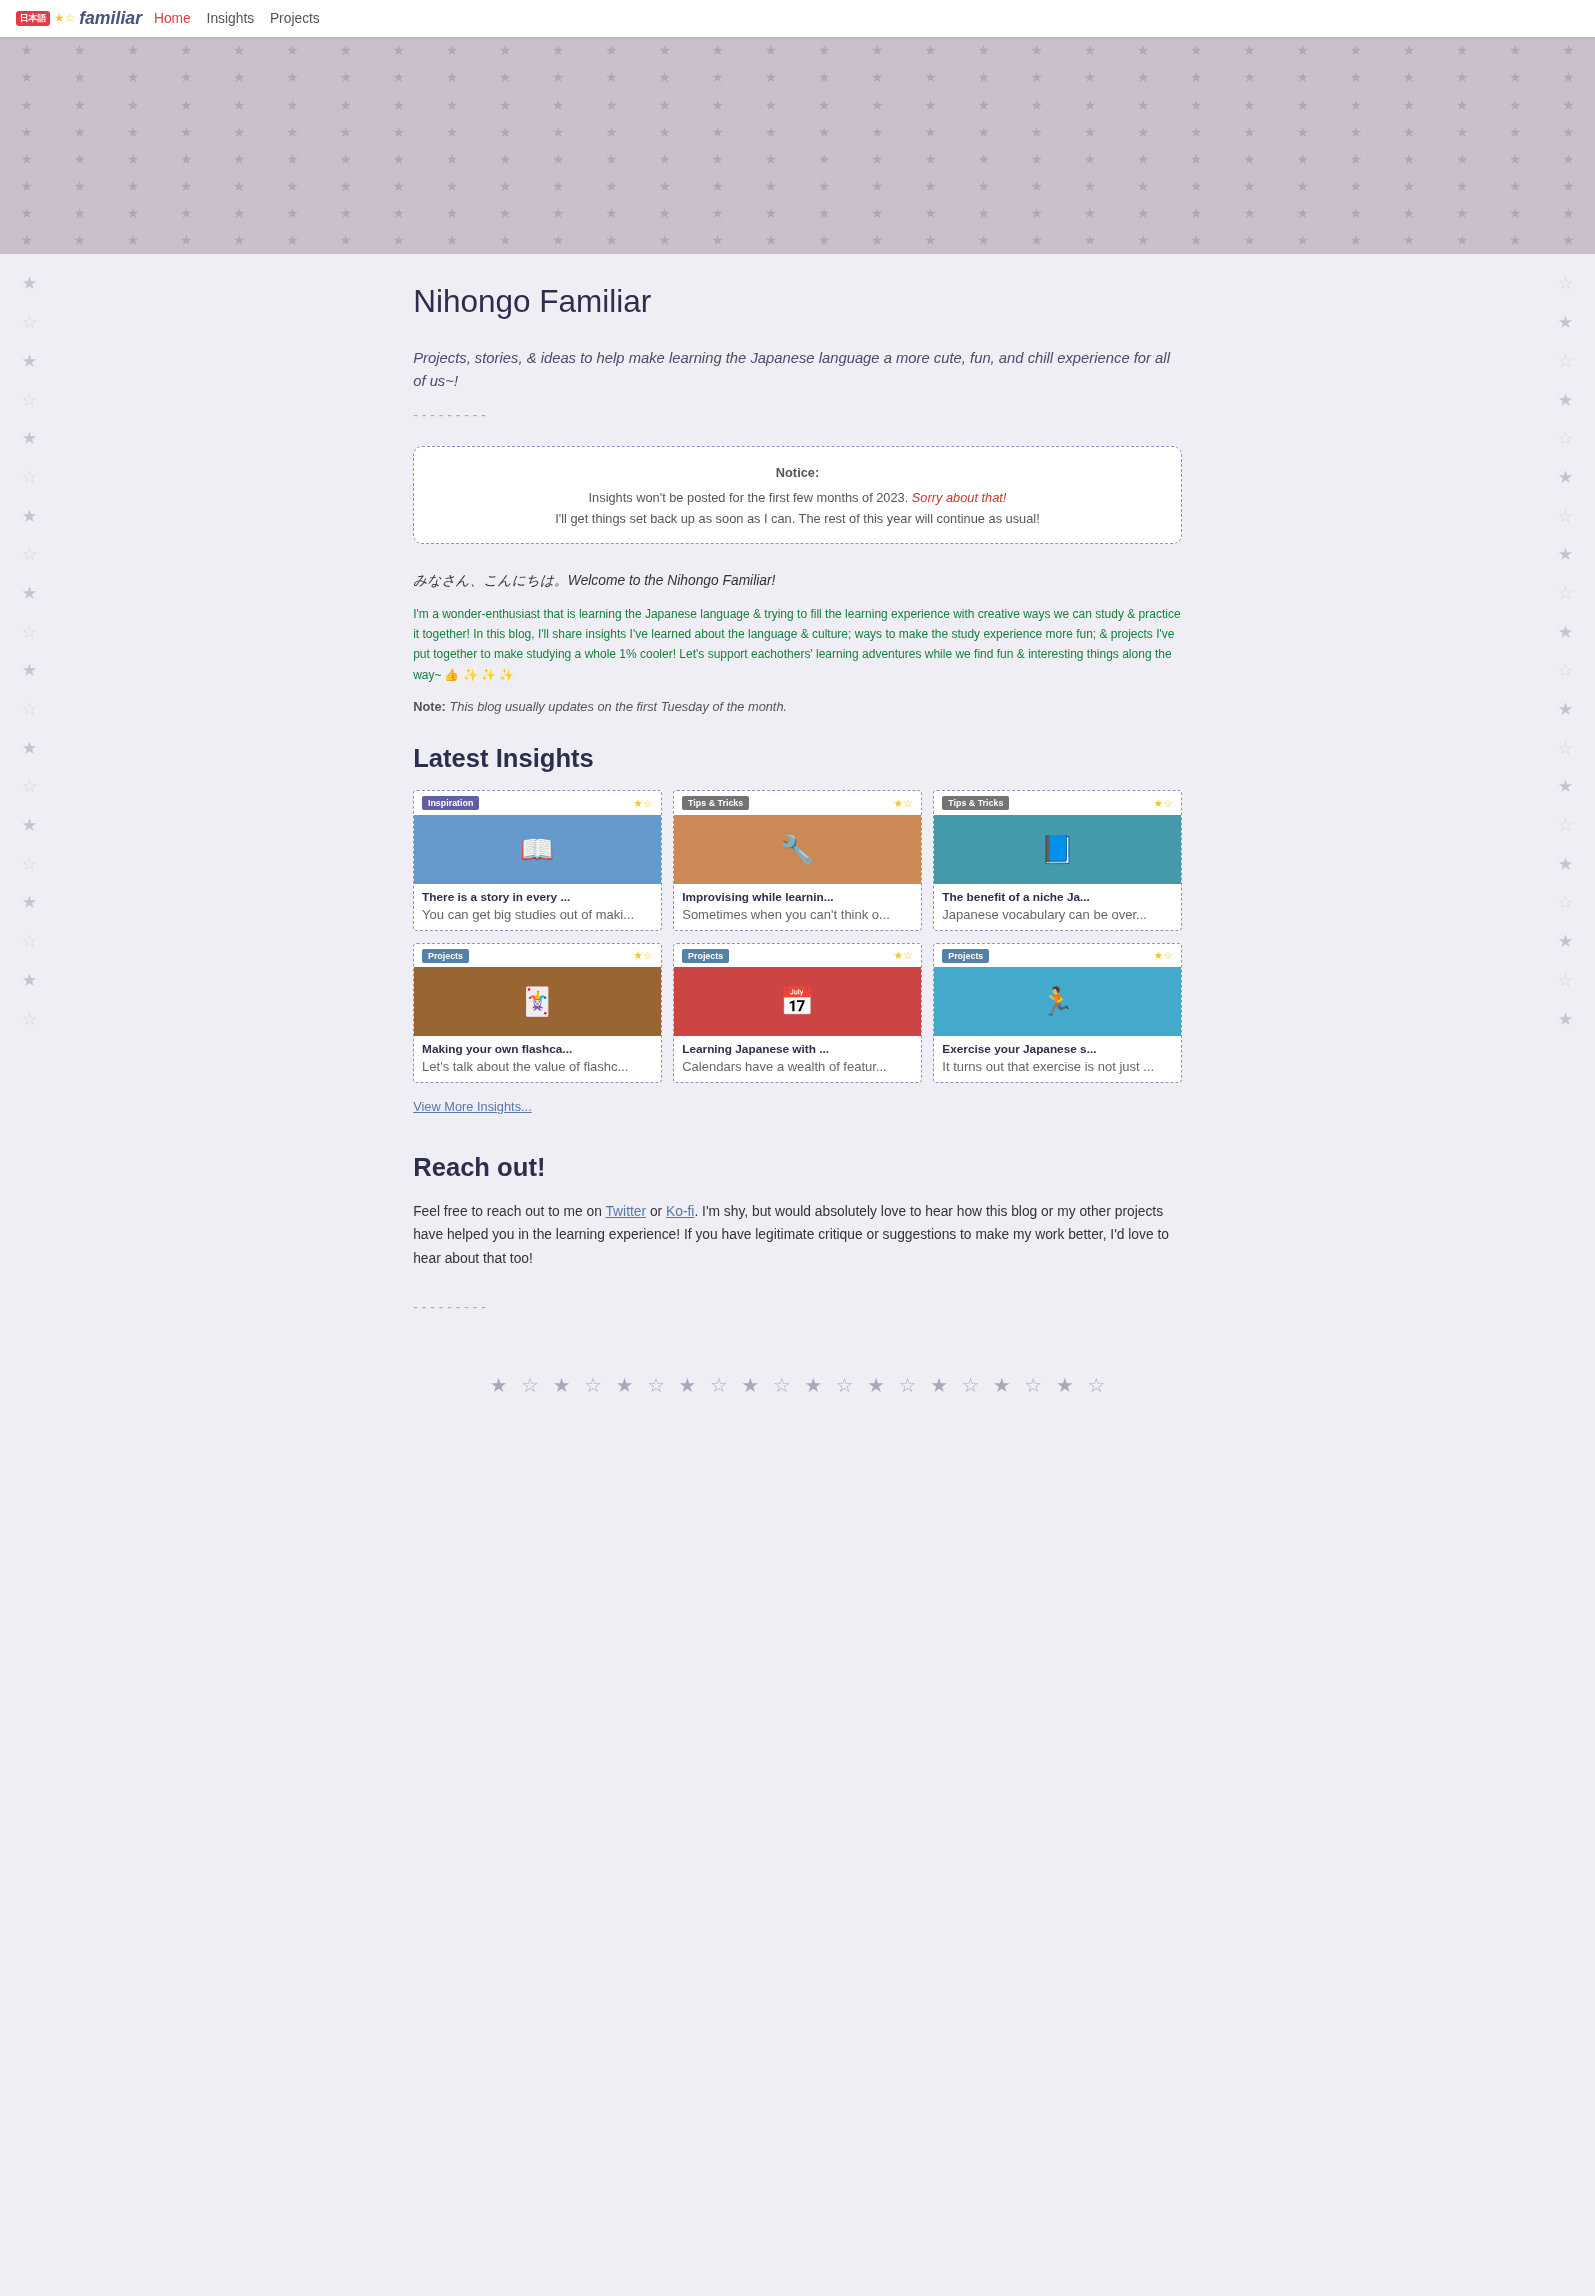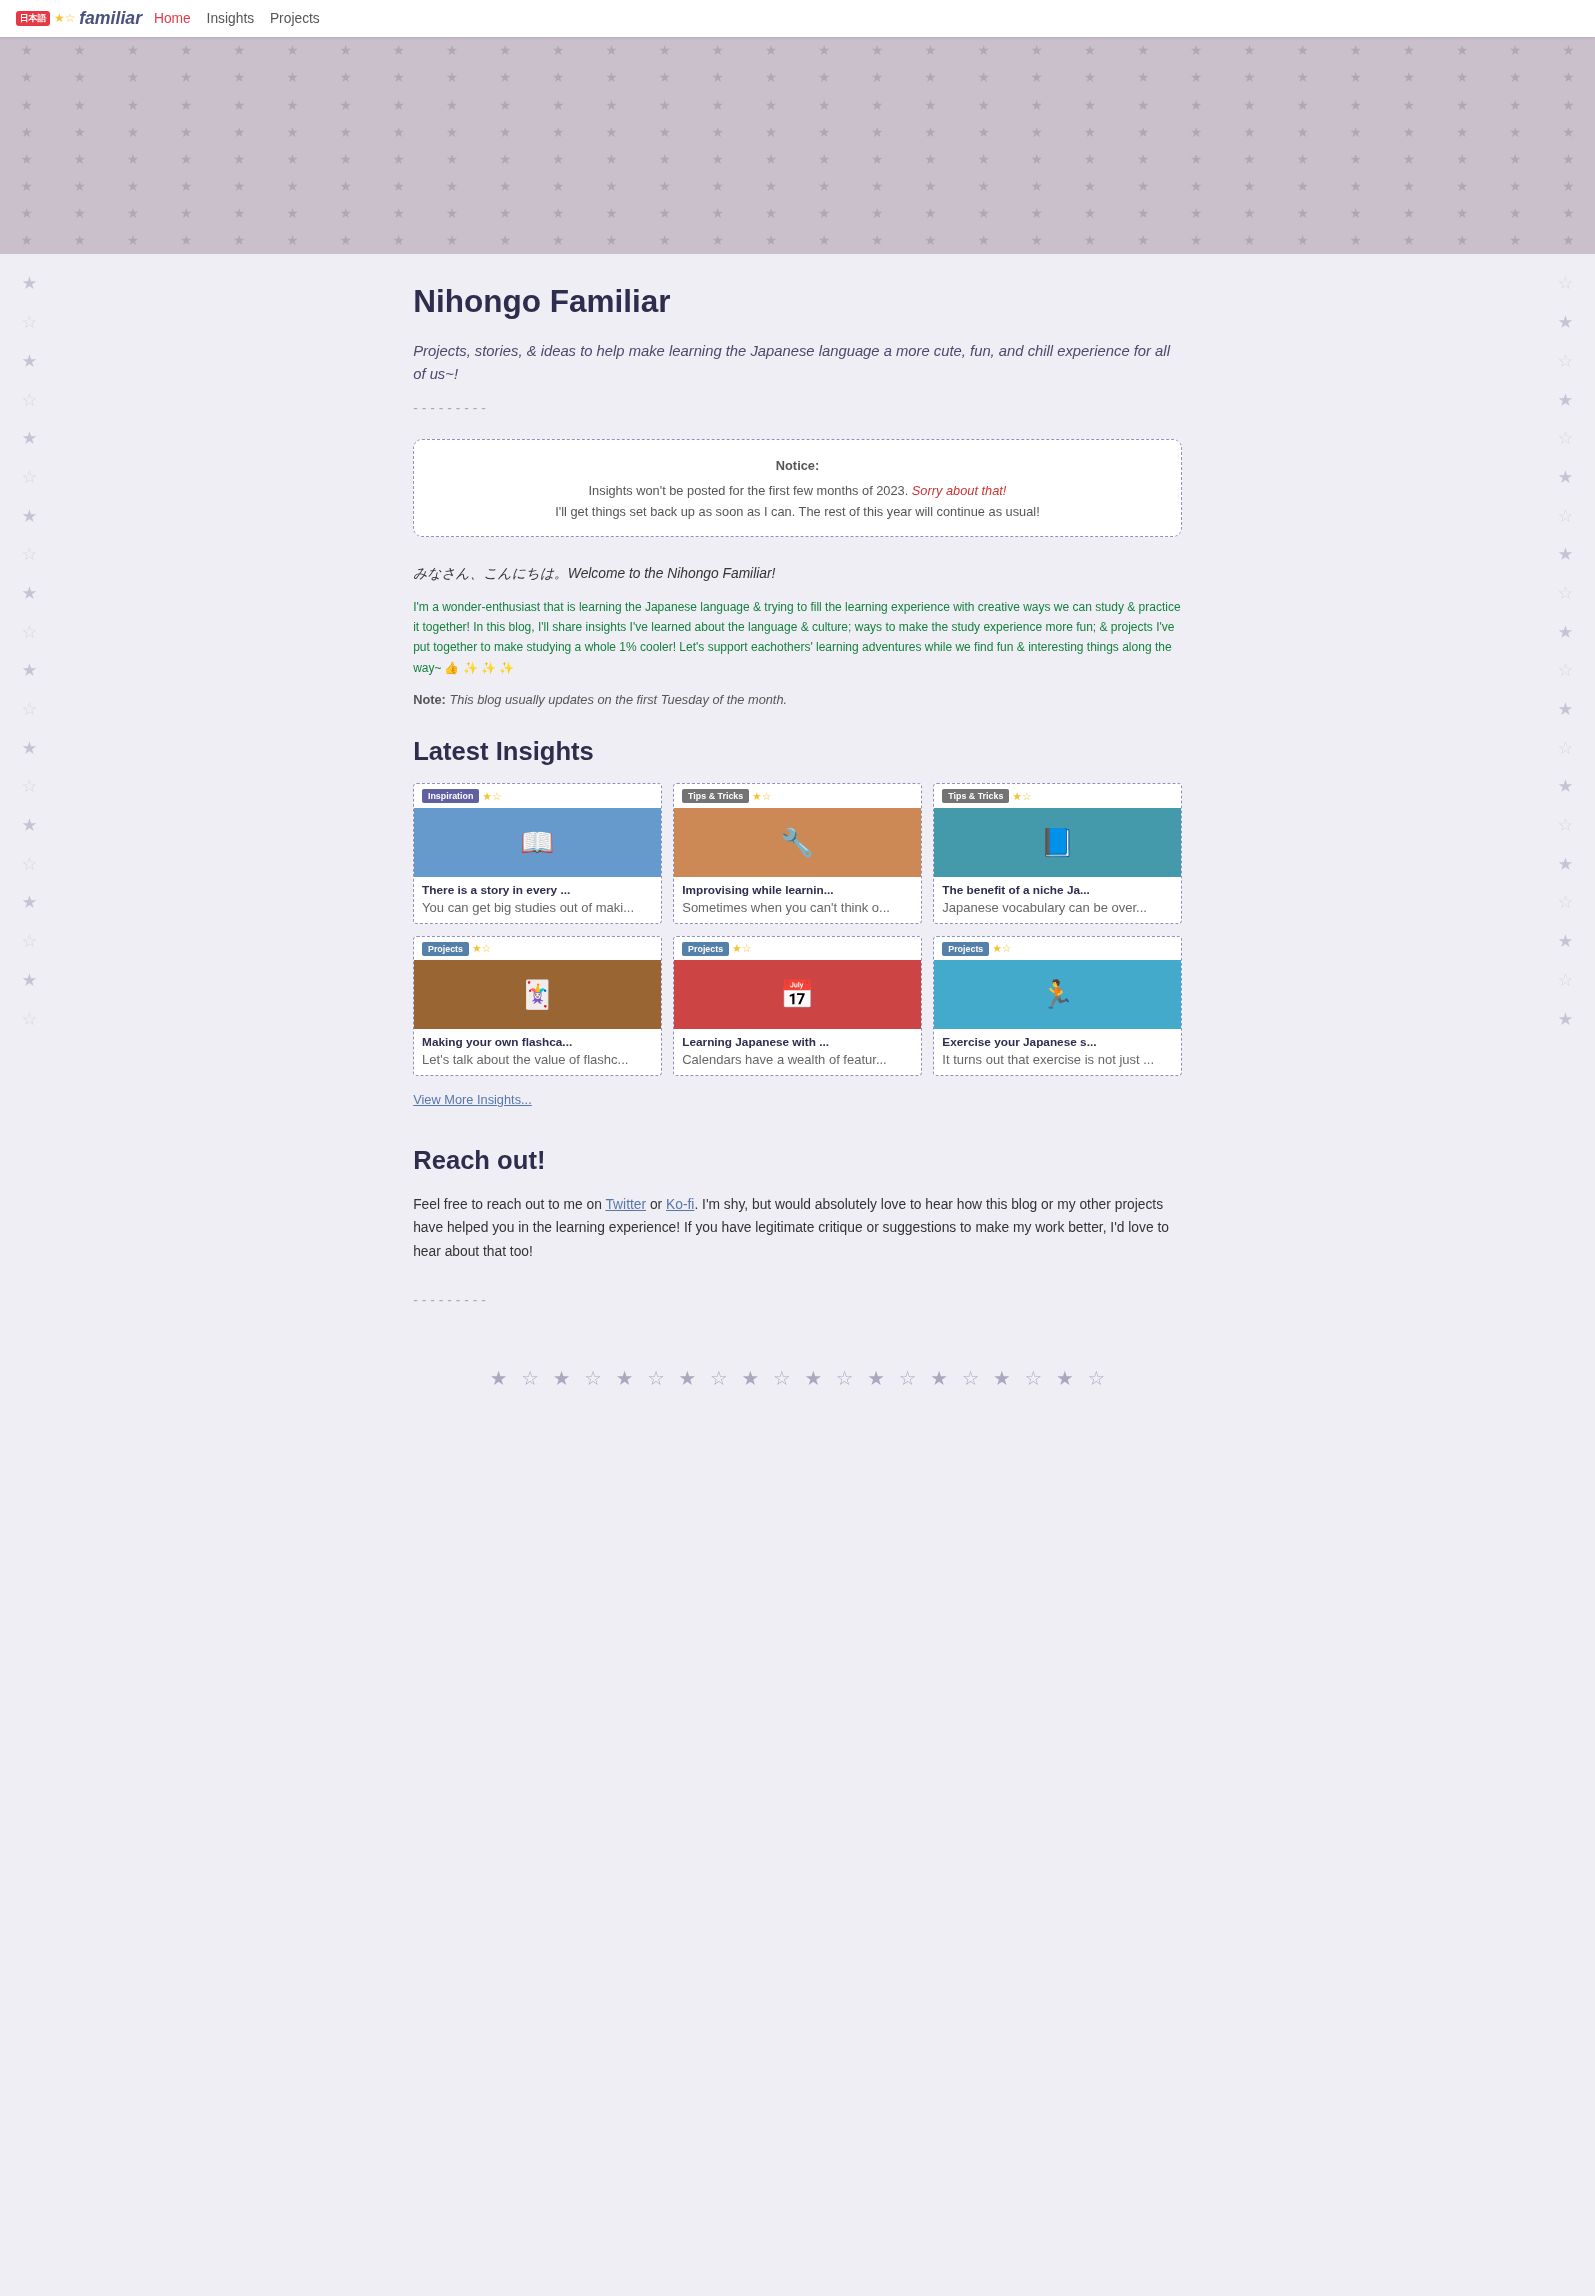--- a/index.html
+++ b/index.html
@@ -110,23 +110,23 @@
       max-width: 808px;
       margin: 0 auto;
       padding: 29.6px 19.7px 59px;
       position: relative;
       z-index: 2;
     }
 
     
     .site-title {
       font-size: 31.5px;
-      font-weight: 700;
+      font-weight: 400;
       color: #2d2d4e;
-      margin-bottom: 20px;
+      margin-bottom: 27px;
     }
     .site-subtitle {
       font-size: 14.8px;
       font-style: italic;
       color: #4a4a6a;
       line-height: 1.5;
       margin-bottom: 15.8px;
     }
     .divider-dashes {
       color: #aaa;
@@ -200,20 +200,21 @@
       border: 1.5px dashed #9090c0;
       border-radius: 3.9px;
       overflow: hidden;
       cursor: pointer;
     }
     .insight-card-header {
       display: flex;
       align-items: center;
       padding: 4.9px 7.9px;
       gap: 3px;
+      justify-content: space-between;
     }
     .tag-badge {
       font-size: 8.9px;
       font-weight: bold;
       color: #fff;
       padding: 2px 5.9px;
       border-radius: 2px;
     }
     .tag-inspiration { background: #6060a0; }
     .tag-tips { background: #737373; }

